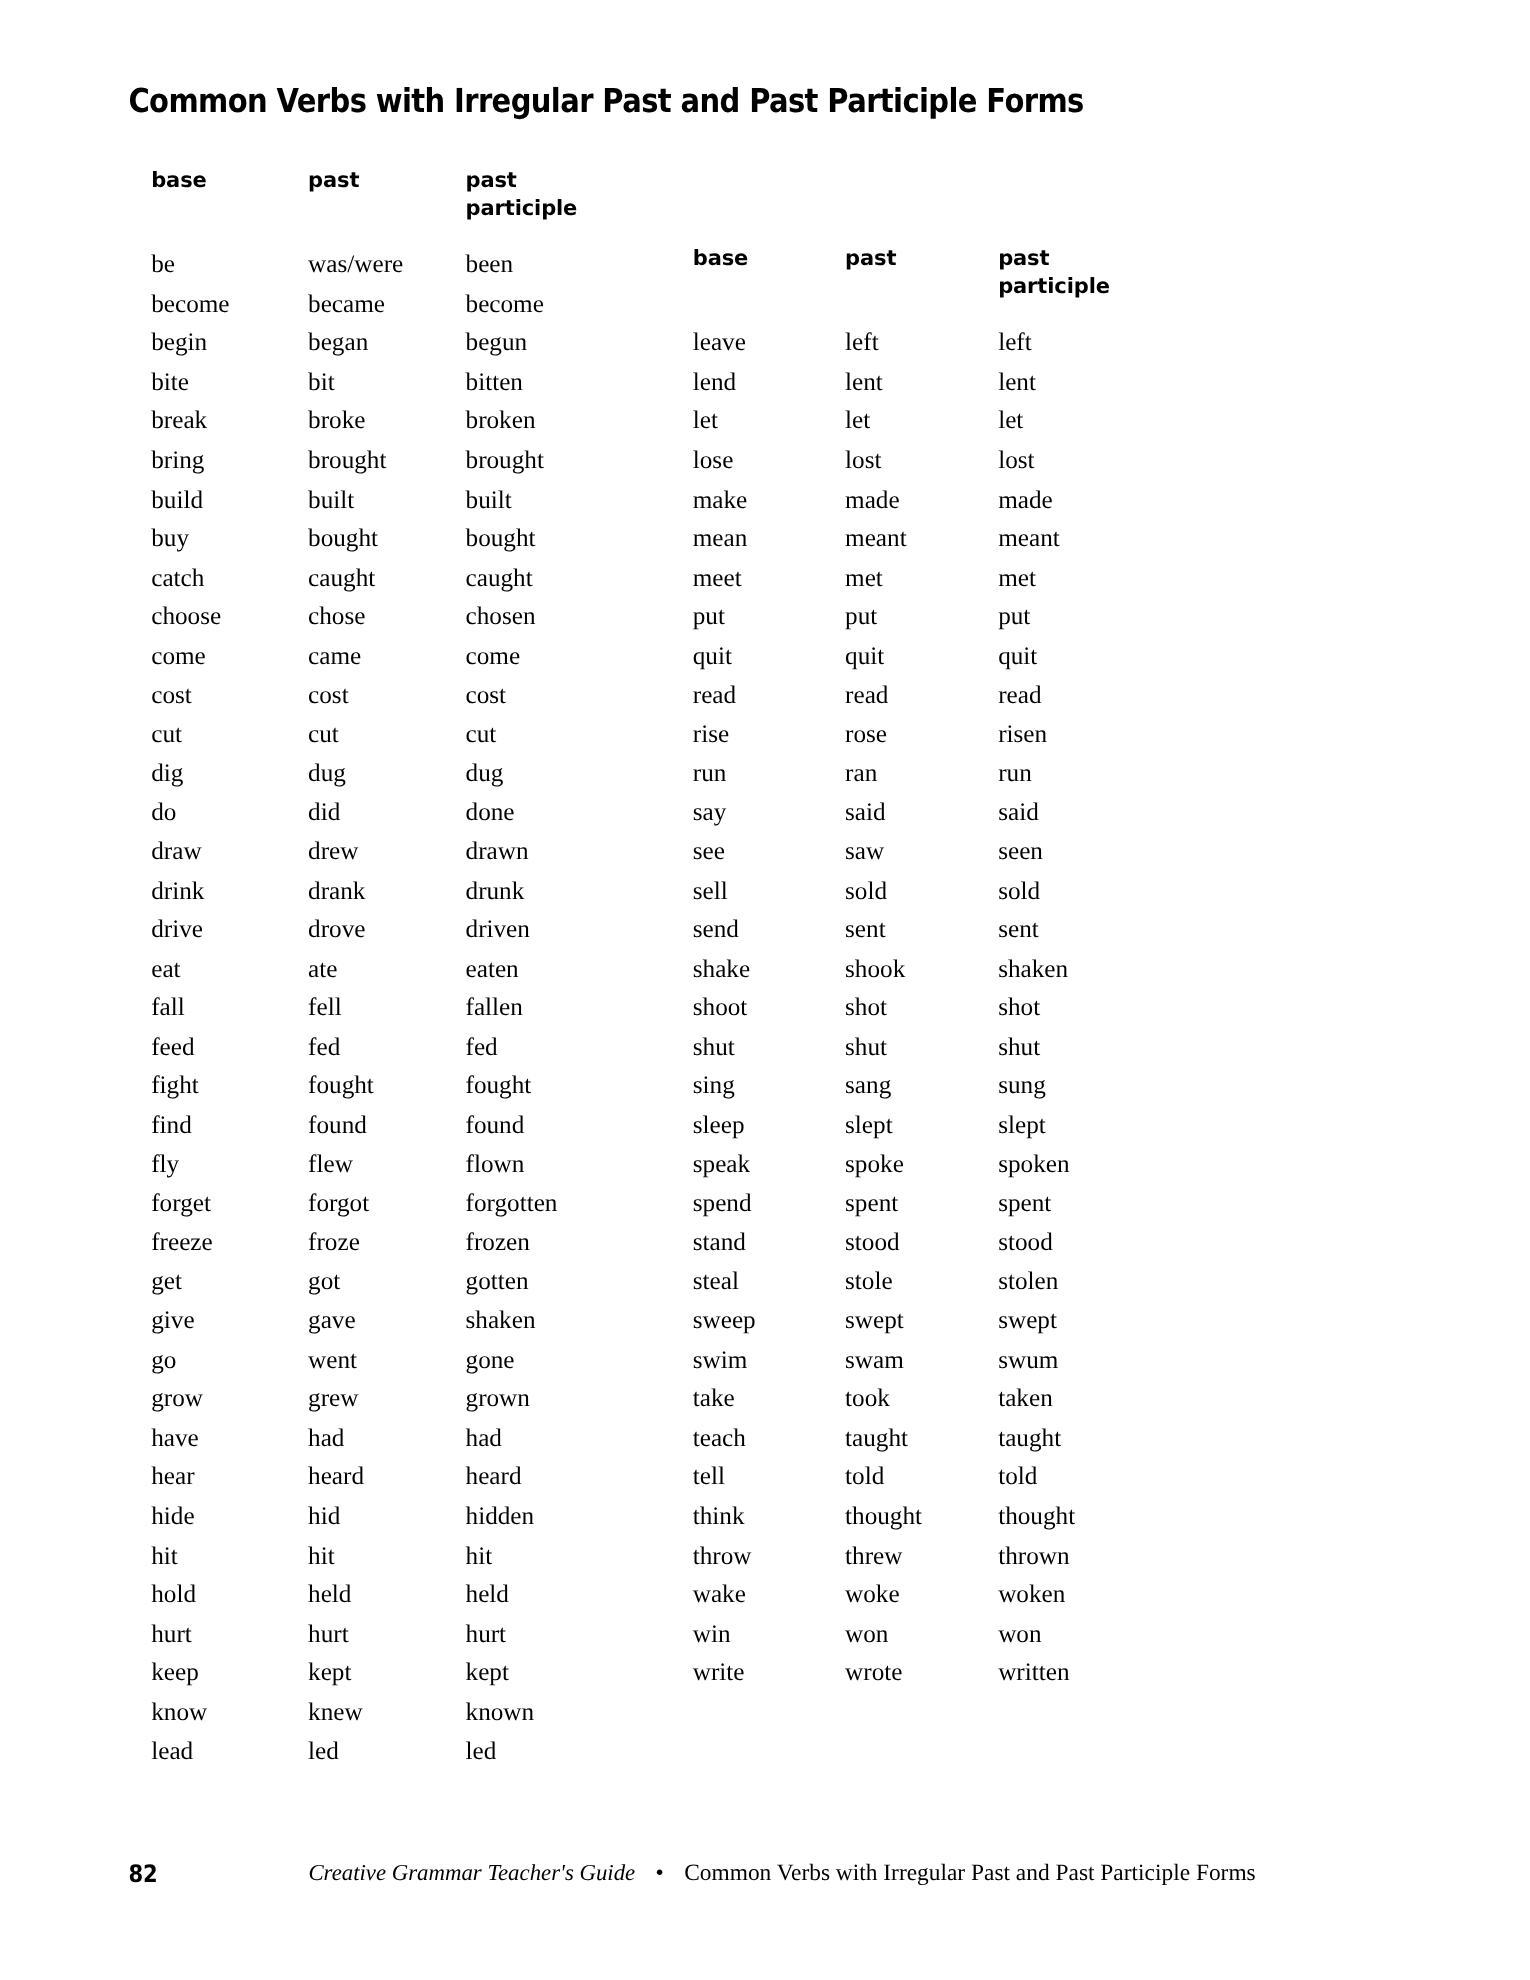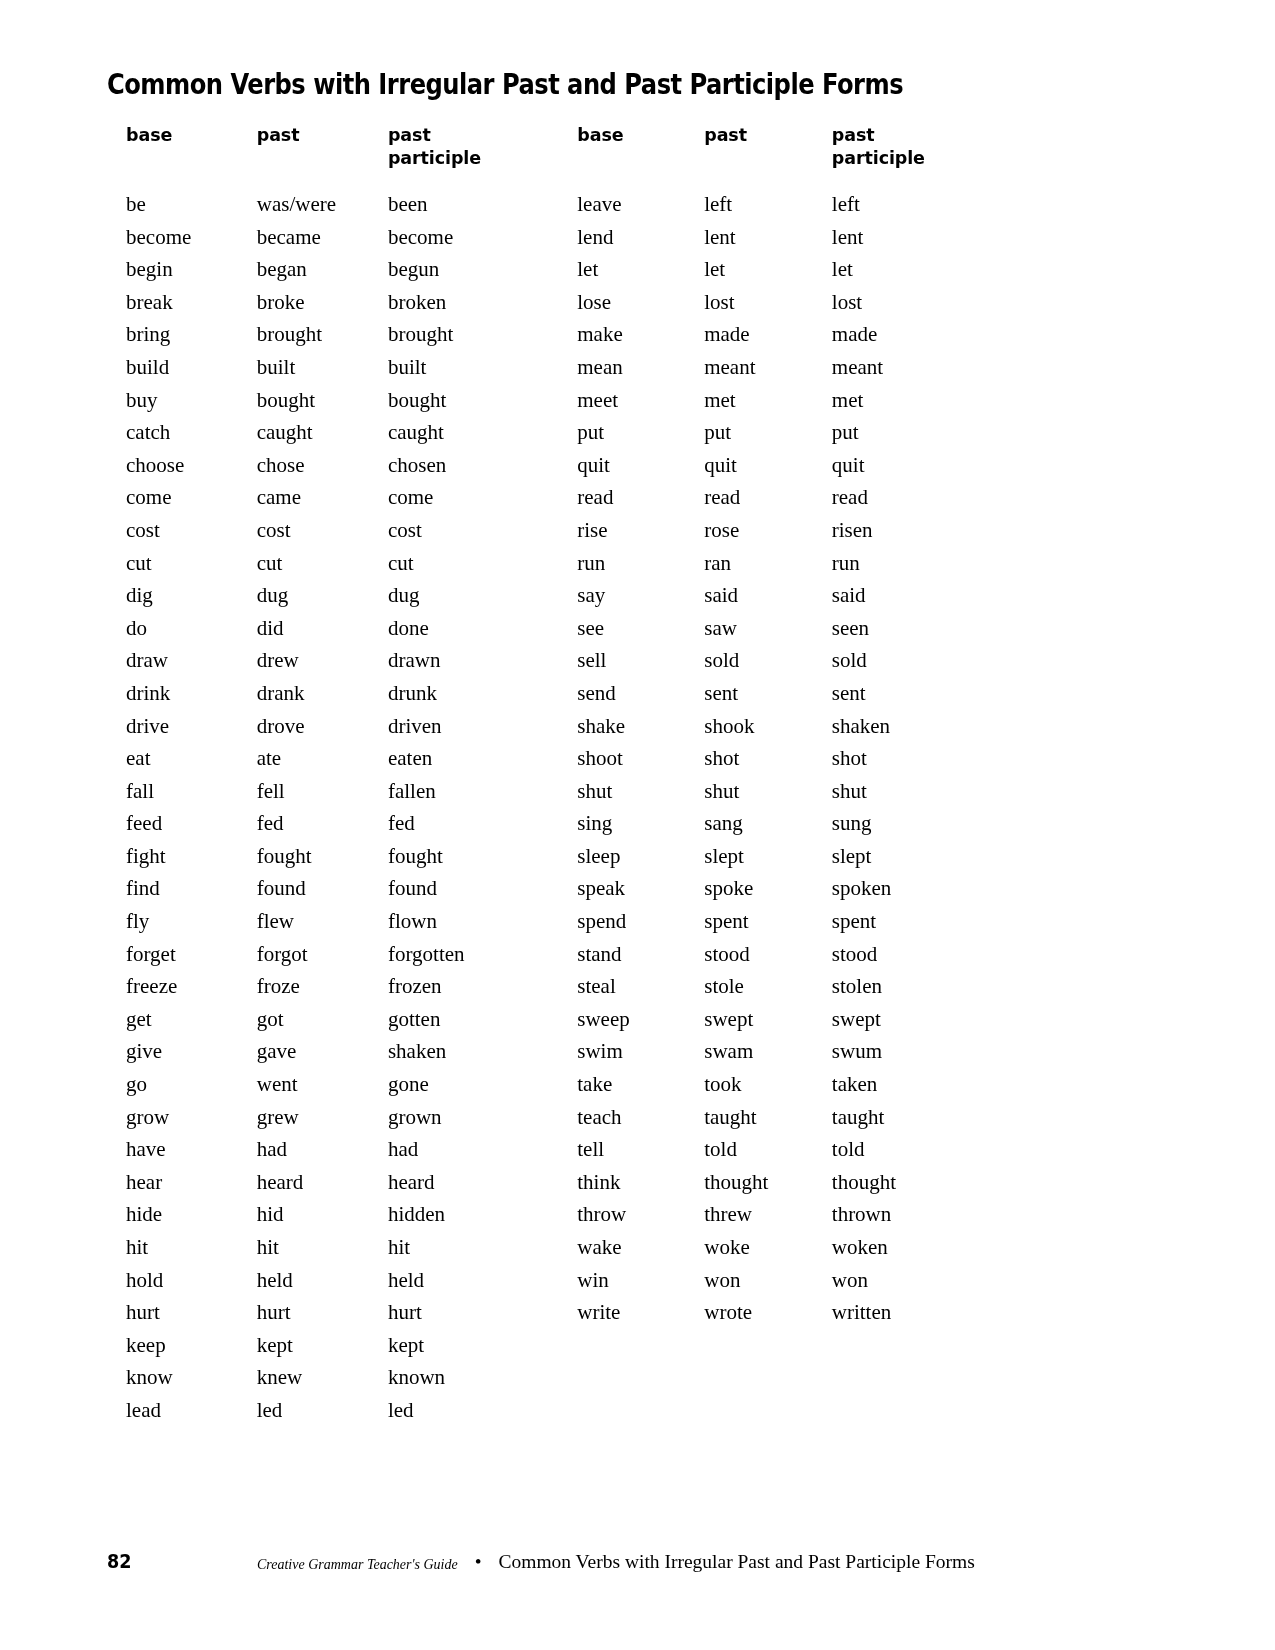--- a/index.html
+++ b/index.html
@@ -32,23 +32,24 @@
     font-size: 27.5px;
     letter-spacing: -0.6px;
     transform: scaleX(0.88);
     transform-origin: left top;
     white-space: nowrap;
     color: #000;
   }
   .tables {
     position: absolute;
     left: 0;
-    top: 124px;
+    top: 140px;
     width: 1018px;
     display: flex;
+    align-items: center;
   }
   .verb-table {
     position: relative;
   }
   .verb-table.left  { margin-left: 126px; width: 512px; }
   .verb-table.right { margin-left: 0px;  width: 500px; }
 
   table.vt {
     border-collapse: collapse;
     border-spacing: 0;
@@ -94,21 +95,21 @@
     font-family: "DejaVu Sans", "Liberation Sans", sans-serif;
     font-weight: bold;
     font-size: 20px;
     transform: scaleX(0.88);
     transform-origin: left bottom;
     width: 30px;
   }
   .footer .book {
     font-family: "Liberation Serif", "DejaVu Serif", serif;
     font-style: italic;
-    font-size: 14px;
+    font-size: 19px;
     margin-left: 120px;
     white-space: nowrap;
   }
   .footer .sep {
     font-family: "Liberation Serif", "DejaVu Serif", serif;
     font-size: 19.5px;
     margin-left: 17px;
     margin-right: 17px;
   }
   .footer .sect {
@@ -151,20 +152,25 @@
               <td>become</td>
               <td>became</td>
               <td>become</td>
             </tr>
             <tr>
               <td>begin</td>
               <td>began</td>
               <td>begun</td>
             </tr>
             <tr>
+              <td>bite</td>
+              <td>bit</td>
+              <td>bitten</td>
+            </tr>
+            <tr>
               <td>break</td>
               <td>broke</td>
               <td>broken</td>
             </tr>
             <tr>
               <td>bring</td>
               <td>brought</td>
               <td>brought</td>
             </tr>
             <tr>

